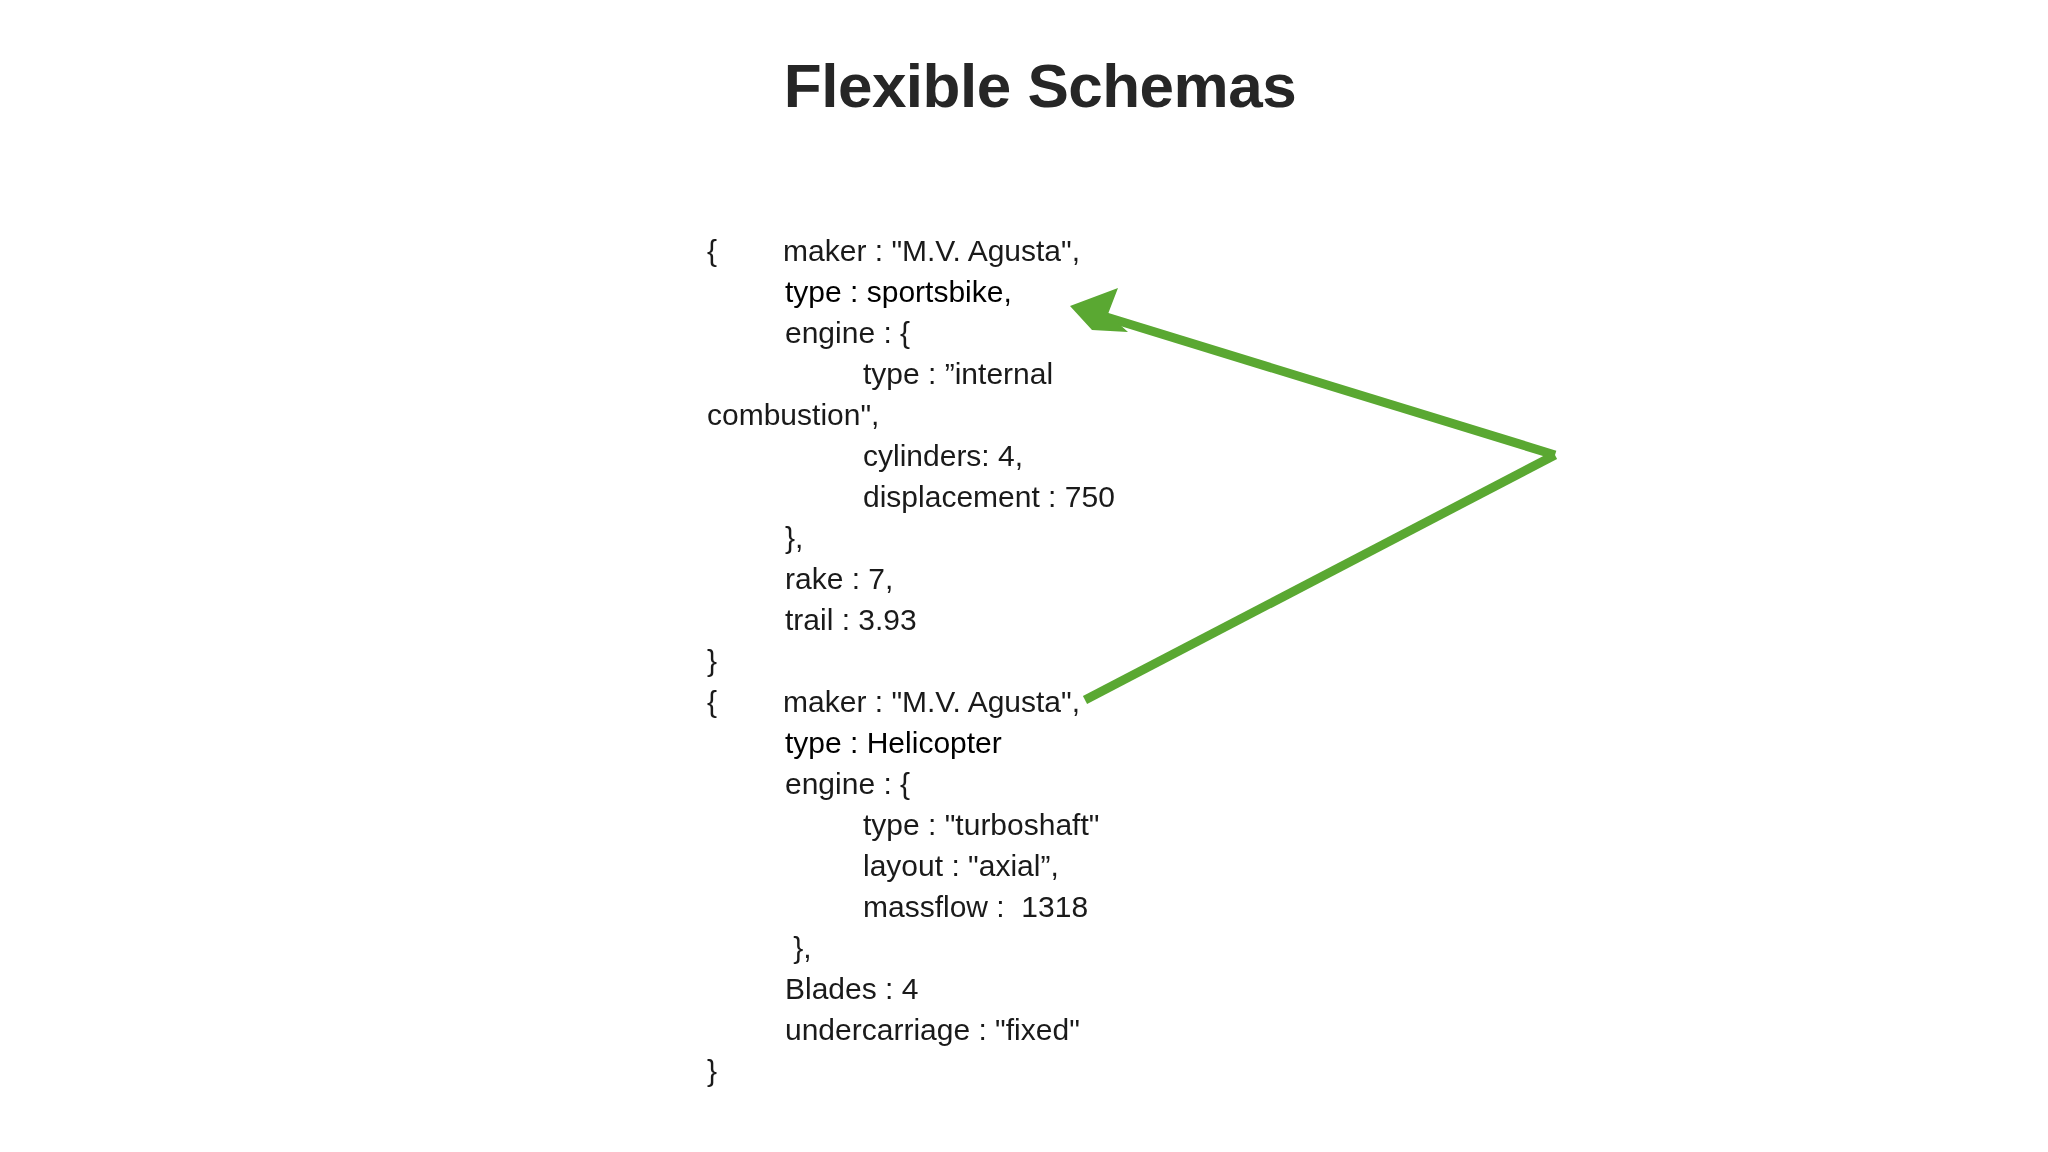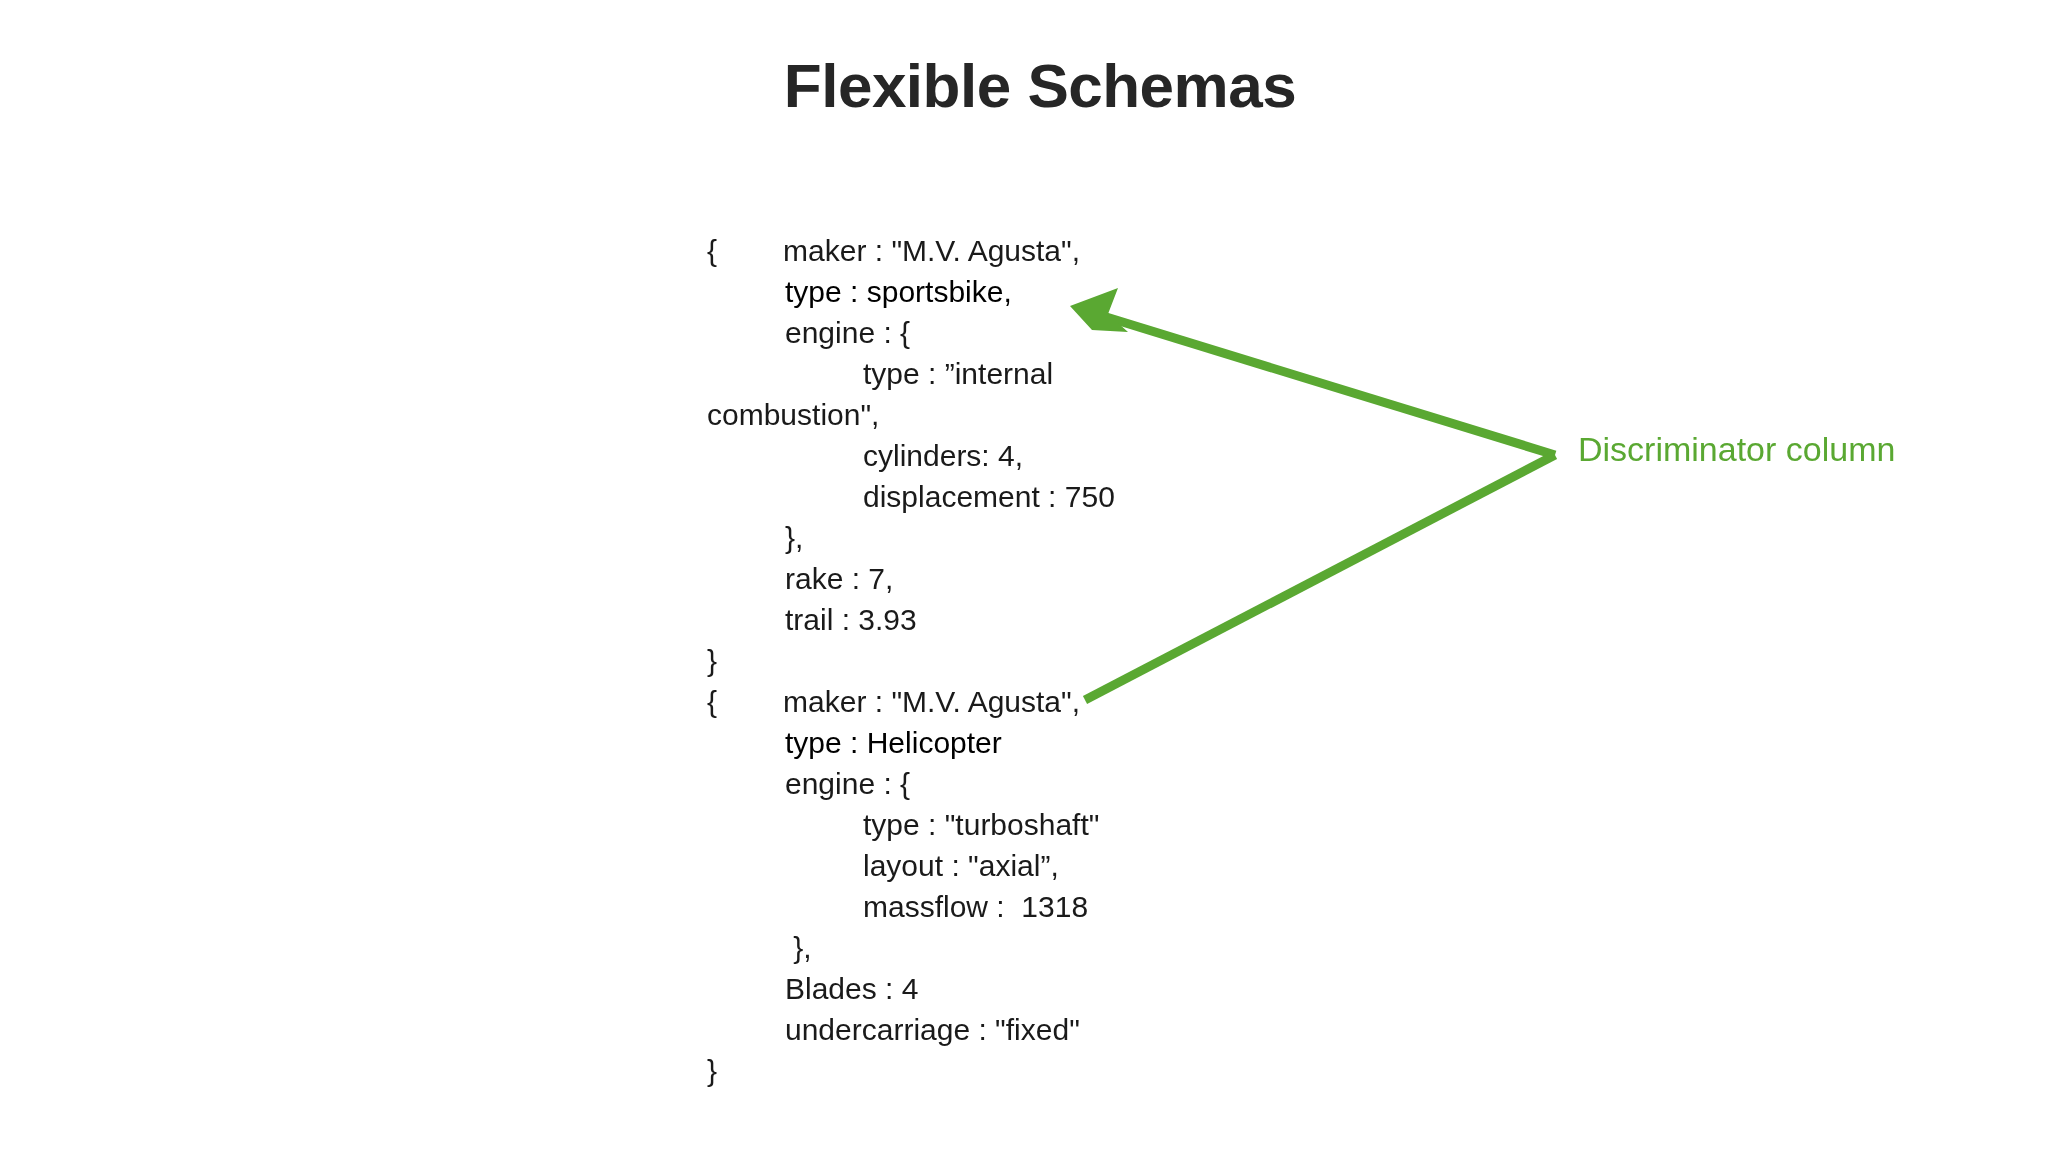--- a/index.html
+++ b/index.html
@@ -84,15 +84,14 @@
 
   <svg id="annotation-arrow" viewBox="0 0 580 450" width="580" height="450">
 
     <line x1="515" y1="175" x2="50" y2="32" stroke="#5aa832" stroke-width="9" stroke-linecap="butt"></line>
 
     <polygon points="30,26 78,8 68,34 88,52 52,50" fill="#5aa832"></polygon>
 
     <line x1="515" y1="175" x2="45" y2="420" stroke="#5aa832" stroke-width="9" stroke-linecap="butt"></line>
   </svg>
 
-  <div id="annotation-label">Discriminator column</div>
 
 </div>
 
 </body></html>

